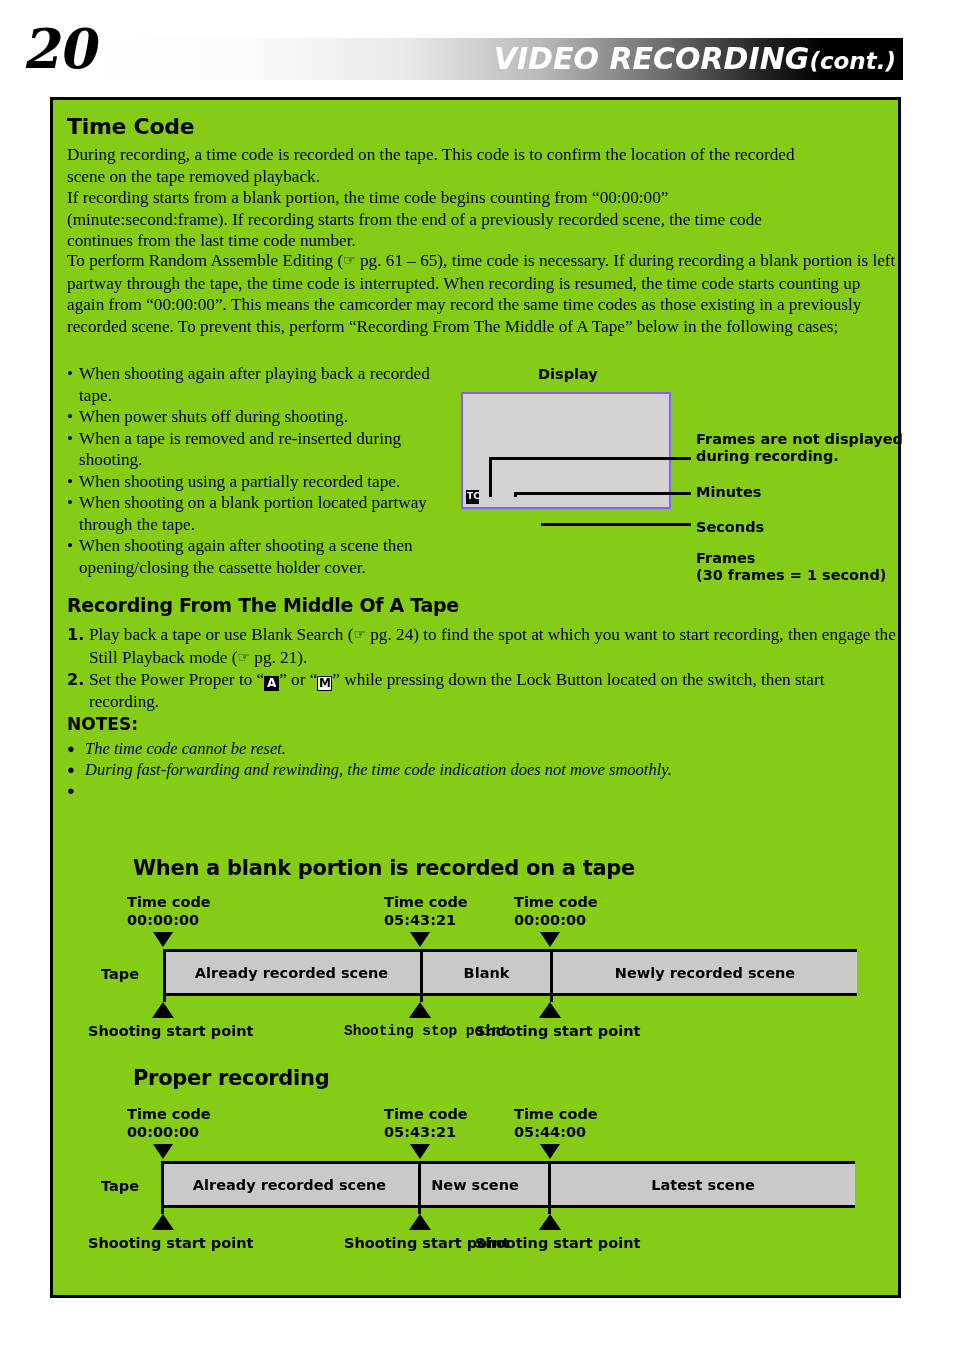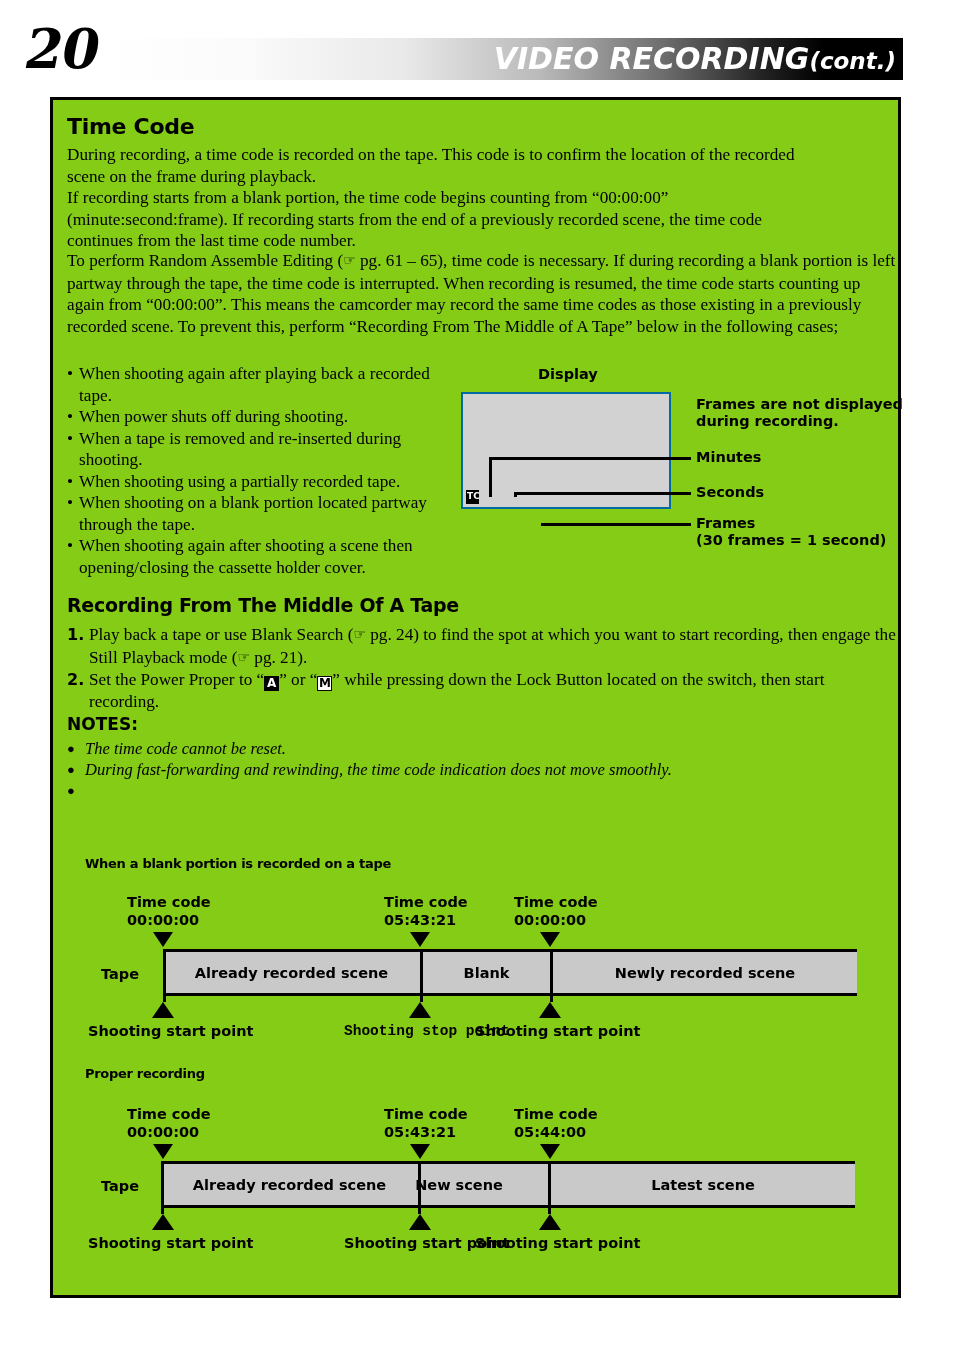--- a/index.html
+++ b/index.html
@@ -81,36 +81,37 @@
   #bullet-list .txt{flex:1;}
 
   
   #display-diagram{position:absolute;left:400px;top:266px;width:440px;height:190px;}
   #display-label{
     position:absolute;left:85px;top:0px;
     font-family:"DejaVu Sans", sans-serif;font-weight:700;font-size:14.5px;
   }
   #display-box{
     position:absolute;left:8px;top:26px;width:210px;height:117px;
-    background:#d2d2d2;border:2px solid #0369a1;box-sizing:border-box;
+    background:#d2d2d2;border:2px solid #8b5cf6;box-sizing:border-box;
   }
   #tc-badge{
     position:absolute;left:3px;bottom:3px;
     width:13px;height:14px;border:1.5px solid #000;box-sizing:border-box;
     background:#000;color:#fff;
     font-family:"DejaVu Sans", sans-serif;font-weight:700;font-size:9px;
     line-height:11px;text-align:center;
   }
   .leader{position:absolute;background:#000;}
   .leader.v{width:2.5px;}
   .leader.h{height:2.5px;}
   .note-text{
     position:absolute;
     font-family:"DejaVu Sans", sans-serif;font-weight:700;font-size:14.5px;line-height:17px;
     white-space:nowrap;
+    margin-top:35px;
   }
 
   
   #title-recording{position:absolute;left:14px;top:494px;}
   #steps{position:absolute;left:14px;top:524px;width:830px;
      font-family:"Liberation Serif", serif;font-size:17.2px;line-height:21.5px;}
   .step{display:flex;}
   .step .num{flex:0 0 22px;font-family:"DejaVu Sans",sans-serif;font-weight:700;font-size:16px;}
   .step .txt{flex:1;}
   .mode-a{
@@ -130,21 +131,21 @@
   
   #notes-title{position:absolute;left:14px;top:614px;
     font-family:"DejaVu Sans",sans-serif;font-weight:700;font-size:17px;}
   #notes-list{position:absolute;left:14px;top:638px;width:820px;
     font-family:"Liberation Serif",serif;font-style:italic;font-size:16.5px;line-height:21px;}
   #notes-list .note-row{display:flex;}
   #notes-list .dot{flex:0 0 18px;font-style:normal;font-size:13px;}
 
   
   .diagram{position:absolute;left:0;width:851px;}
-  .diagram-title{position:absolute;font-family:"DejaVu Sans",sans-serif;font-weight:700;font-size:13px;letter-spacing:-0.3px;}
+  .diagram-title{position:absolute;font-family:"DejaVu Sans",sans-serif;font-weight:700;font-size:21px;letter-spacing:-0.3px;margin-left:48px;}
   .tc-label{
     position:absolute;
     font-family:"DejaVu Sans",sans-serif;font-weight:700;font-size:14.5px;line-height:17.5px;
     white-space:nowrap;
   }
   .tape-word{
     position:absolute;
     font-family:"DejaVu Sans",sans-serif;font-weight:700;font-size:14.5px;
   }
   .tape-bar{
@@ -186,21 +187,21 @@
     <span>VIDEO  RECORDING</span><span class="cont">(cont.)</span>
   </div>
 </div>
 
 <div id="page-frame">
 
   <div id="title-time-code" class="h1">Time Code</div>
 
   <div id="para1" class="body-text">
     <div>During recording, a time code is recorded on the tape. This code is to confirm the location of the recorded</div>
-    <div>scene on the frame during playback.</div>
+    <div>scene on the tape removed playback.</div>
     <div>If recording starts from a blank portion, the time code begins counting from “00:00:00”</div>
     <div>(minute:second:frame). If recording starts from the end of a previously recorded scene, the time code</div>
     <div>continues from the last time code number.</div>
   </div>
 
   <div id="para2" class="body-text">
     <span>To perform Random Assemble Editing (</span><span class="hand-icon">☞</span><span> pg. 61 – 65), time code is necessary. If during recording a blank portion is left partway through the tape, the time code is interrupted. When recording is resumed, the time code starts counting up again from “00:00:00”. This means the camcorder may record the same time codes as those existing in a previously recorded scene. To prevent this, perform “Recording From The Middle of A Tape” below in the following cases;</span>
   </div>
 
   <div id="bullet-list">
@@ -353,21 +354,21 @@
     <div class="tri-down" style="left:487px;top:78px;"></div>
 
     <div class="tape-word" style="left:48px;top:112px;">Tape</div>
 
     <div class="tape-bar" style="left:108px;top:95px;width:694px;">
       <div class="tape-endcap" style="left:0;top:-3px;height:53px;"></div>
       <div class="tape-seg" style="left:0px;width:257px;">
         <span>Already recorded scene</span>
       </div>
       <div class="seg-divider" style="left:257px;top:-3px;height:53px;"></div>
-      <div class="tape-seg" style="left:244px;width:108px;">
+      <div class="tape-seg" style="left:260px;width:108px;">
         <span>New scene</span>
       </div>
       <div class="seg-divider" style="left:387px;top:-3px;height:53px;"></div>
       <div class="tape-seg" style="left:390px;width:304px;">
         <span>Latest scene</span>
       </div>
     </div>
 
     <div class="tri-up" style="left:99px;top:148px;"></div>
     <div class="tri-up" style="left:356px;top:148px;"></div>

